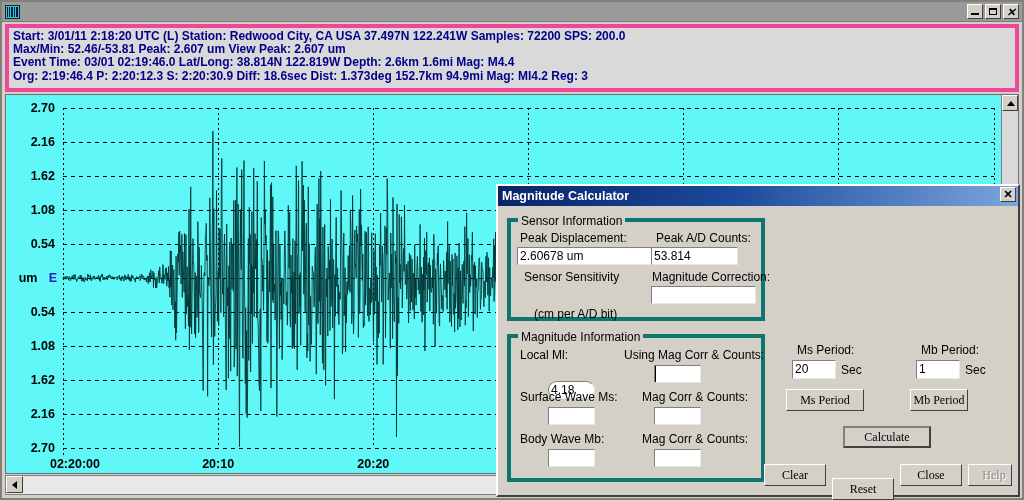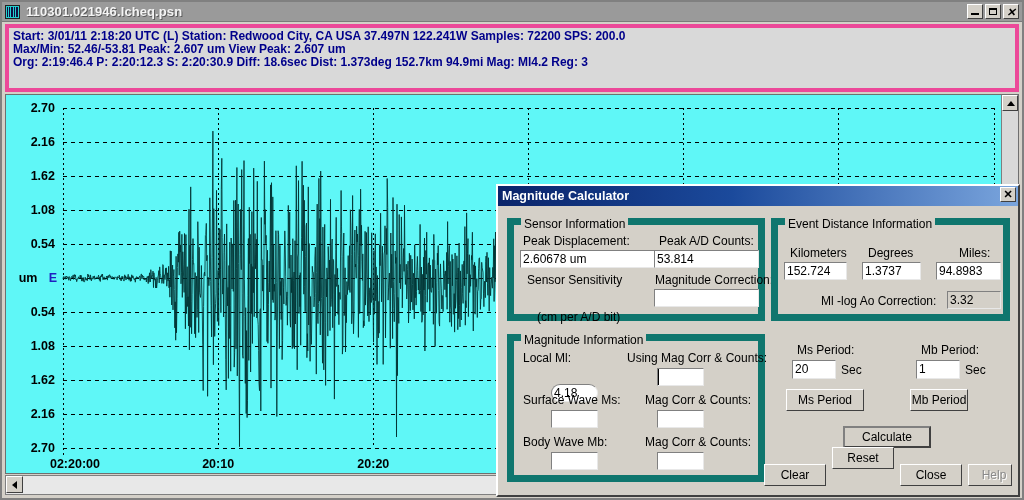--- a/index.html
+++ b/index.html
@@ -80,66 +80,66 @@
     border-right:2px solid #404040;border-bottom:2px solid #404040;
     box-sizing:border-box;}
   #dlg-title{height:20px;background:linear-gradient(to right,#0a246a 0%,#1b4a9c 45%,#7aa5dd 100%);
     display:flex;align-items:center;position:relative;}
   #dlg-title span{color:#fff;font-weight:bold;font-size:12.5px;margin-left:4px;}
   #dlg-close{position:absolute;right:2px;top:1px;width:16px;height:15px;
     background:#d4d0c8;border-top:1px solid #fff;border-left:1px solid #fff;
     border-right:1px solid #404040;border-bottom:1px solid #404040;
     font-size:11px;font-weight:bold;line-height:13px;text-align:center;
     color:#000;box-sizing:border-box;cursor:default;}
-  .grp{position:absolute;border:7px solid #0f766e;box-sizing:border-box;}
+  .grp{position:absolute;border:4px solid #0f766e;box-sizing:border-box;}
   .grp > .legend{position:absolute;top:-8px;left:7px;background:#d4d0c8;
     padding:0 3px;font-size:12px;color:#000;}
   .lbl{position:absolute;font-size:12px;color:#000;white-space:nowrap;}
   .fld{position:absolute;background:#fff;box-sizing:border-box;
     border-top:1px solid #808080;border-left:1px solid #808080;
     border-right:1px solid #e8e8e8;border-bottom:1px solid #e8e8e8;
     font-size:12px;color:#000;padding:1px 0 0 2px;overflow:hidden;
     font-family:"Liberation Sans",sans-serif;}
   .fld.dis{background:#d4d0c8;}
   .fld.caret{box-shadow:inset 1px 0 0 #000;}
   .btn{position:absolute;background:#d4d0c8;box-sizing:border-box;
     border-top:1px solid #fff;border-left:1px solid #fff;
     border-right:1px solid #404040;border-bottom:1px solid #404040;
     font-size:12px;color:#000;text-align:center;cursor:default;
-    font-family:Liberation Sans, sans-serif;
+    font-family:Liberation Serif, serif;
     display:flex;align-items:center;justify-content:center;}
   .btn.def{border:2px solid #404040;border-top-color:#808080;border-left-color:#808080;}
   .btn.dis{color:#8a8a8a;text-shadow:1px 1px 0 #fff;padding-left:8px;}
 </style>
 </head>
 <body>
 
 <div id="app">
 
   <div id="titlebar">
     <div id="app-icon">
         <div class="bars"></div>
       </div>
-    <div id="title-text">110301.021946.lcheq.psn</div>
     <div class="win-btns">
       <div class="win-btn">
           <i class="g-min"></i>
         </div>
       <div class="win-btn">
           <i class="g-max"></i>
         </div>
       <div class="win-btn">
           <i class="g-cls">✕</i>
         </div>
     </div>
   </div>
 
   <div id="infobox">
     <div class="infoline">Start: 3/01/11  2:18:20 UTC (L) Station: Redwood City, CA USA 37.497N 122.241W Samples: 72200  SPS: 200.0</div>
     <div class="infoline">Max/Min: 52.46/-53.81  Peak: 2.607 um  View Peak:  2.607 um</div>
+    <div class="infoline">Event Time: 03/01 02:19:46.0 Lat/Long: 38.814N 122.819W Depth: 2.6km 1.6mi Mag: M4.4</div>
     <div class="infoline">Org: 2:19:46.4 P: 2:20:12.3 S: 2:20:30.9 Diff: 18.6sec Dist: 1.373deg 152.7km 94.9mi  Mag: Ml4.2 Reg: 3</div>
   </div>
 
   <div id="chartwrap">
     <div id="chart">
       <svg id="svg" width="995" height="378">
           <line x1="57" y1="13" x2="988" y2="13" stroke="#000" stroke-width="1" stroke-dasharray="4 4" shape-rendering="crispEdges"></line>
           <text x="49" y="17" text-anchor="end" font-size="12.5" font-weight="bold" fill="#000" font-family="&quot;Liberation Sans&quot;,sans-serif">2.70</text>
           <line x1="57" y1="47" x2="988" y2="47" stroke="#000" stroke-width="1" stroke-dasharray="4 4" shape-rendering="crispEdges"></line>
           <text x="49" y="51" text-anchor="end" font-size="12.5" font-weight="bold" fill="#000" font-family="&quot;Liberation Sans&quot;,sans-serif">2.16</text>
@@ -208,36 +208,25 @@
       <div id="dlg-close">✕</div>
     </div>
 
     <div class="grp" style="left:9px;top:32px;width:258px;height:103px;">
       <div class="legend">Sensor Information</div>
       <div class="lbl" style="left:9px;top:9px;">Peak Displacement:</div>
       <div class="fld" style="left:6px;top:25px;width:136px;height:18px;">2.60678 um</div>
       <div class="lbl" style="left:13px;top:48px;">Sensor Sensitivity</div>
       <div class="lbl" style="left:23px;top:85px;">(cm per A/D bit)</div>
       <div class="lbl" style="left:145px;top:9px;">Peak A/D Counts:</div>
-      <div class="fld" style="left:140px;top:25px;width:105px;height:18px;">53.814</div>
+      <div class="fld" style="left:140px;top:25px;width:87px;height:18px;">53.814</div>
       <div class="lbl" style="left:141px;top:48px;">Magnitude Correction:</div>
       <div class="fld" style="left:140px;top:64px;width:105px;height:18px;"></div>
     </div>
 
-    <div class="grp" style="left:273px;top:32px;width:239px;height:103px;">
-      <div class="legend">Event Distance Information</div>
-      <div class="lbl" style="left:12px;top:21px;">Kilometers</div>
-      <div class="fld" style="left:6px;top:37px;width:63px;height:18px;">152.724</div>
-      <div class="lbl" style="left:90px;top:21px;">Degrees</div>
-      <div class="fld" style="left:84px;top:37px;width:59px;height:18px;">1.3737</div>
-      <div class="lbl" style="left:181px;top:21px;">Miles:</div>
-      <div class="fld" style="left:158px;top:37px;width:65px;height:18px;">94.8983</div>
-      <div class="lbl" style="left:43px;top:69px;">Ml -log Ao Correction:</div>
-      <div class="fld dis" style="left:169px;top:66px;width:54px;height:18px;">3.32</div>
-    </div>
 
     <div class="grp" style="left:9px;top:148px;width:258px;height:148px;">
       <div class="legend">Magnitude Information</div>
       <div class="lbl" style="left:9px;top:10px;">Local Ml:</div>
       <div class="fld" style="left:37px;top:43px;width:47px;height:18px;border-radius:9px;">4.18</div>
       <div class="lbl" style="left:9px;top:52px;">Surface Wave Ms:</div>
       <div class="fld" style="left:37px;top:69px;width:47px;height:18px;"></div>
       <div class="lbl" style="left:9px;top:94px;">Body Wave Mb:</div>
       <div class="fld" style="left:37px;top:111px;width:47px;height:18px;"></div>
       <div class="lbl" style="left:113px;top:10px;">Using Mag Corr &amp; Counts:</div>
@@ -253,17 +242,17 @@
     <div class="lbl" style="left:343px;top:177px;">Sec</div>
     <div class="btn" style="left:288px;top:203px;width:78px;height:22px;">Ms Period</div>
 
     <div class="lbl" style="left:423px;top:157px;">Mb Period:</div>
     <div class="fld" style="left:418px;top:174px;width:44px;height:19px;">1</div>
     <div class="lbl" style="left:467px;top:177px;">Sec</div>
     <div class="btn" style="left:412px;top:203px;width:58px;height:22px;">Mb Period</div>
 
     <div class="btn def" style="left:345px;top:240px;width:88px;height:22px;">Calculate</div>
     <div class="btn" style="left:266px;top:278px;width:62px;height:22px;">Clear</div>
-    <div class="btn" style="left:334px;top:261px;width:62px;height:22px;">Reset</div>
+    <div class="btn" style="left:334px;top:292px;width:62px;height:22px;">Reset</div>
     <div class="btn" style="left:402px;top:278px;width:62px;height:22px;">Close</div>
     <div class="btn dis" style="left:470px;top:278px;width:44px;height:22px;">Help</div>
   </div>
 </div>
 
 </body></html>

